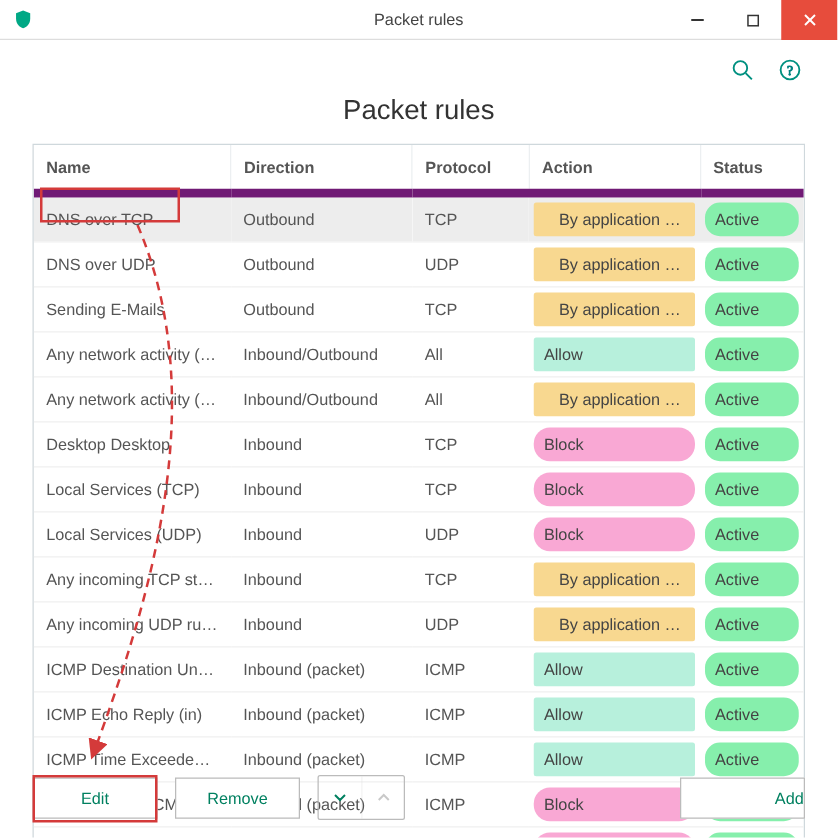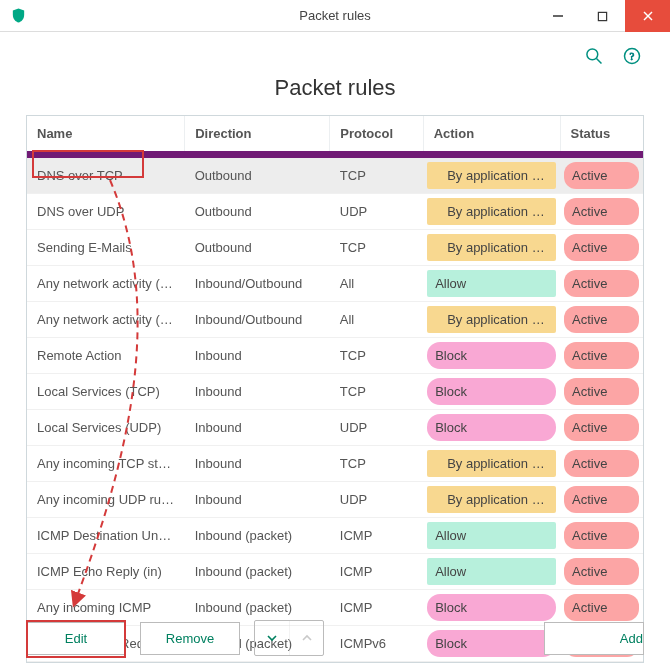--- a/index.html
+++ b/index.html
@@ -109,21 +109,21 @@
     padding: 6px 8px;
     border-radius: 2px;
     color: #444;
     white-space: nowrap;
     overflow: hidden;
     text-overflow: ellipsis;
   }
   .pill.byapp { background: #f8d890; padding-left: 20px; }
   .pill.allow { background: #b7f0dc; }
   .pill.block { background: #f9a8d4; border-radius: 13px; }
-  .pill.active { background: #fca5a5; border-radius: 12px; }
+  .pill.active { background: #86efac; border-radius: 12px; }
   .footer {
     position: absolute;
     bottom: 14px;
     left: 26px;
     right: 26px;
     display: flex;
     align-items: center;
     gap: 14px;
   }
   .btn {
@@ -283,21 +283,21 @@
           <td class="col-dir">Inbound/Outbound</td>
           <td class="col-prot">All</td>
           <td class="col-act action-cell">
             <span class="pill byapp">By application ru...</span>
           </td>
           <td class="col-stat status-cell">
             <span class="pill active">Active</span>
           </td>
         </tr>
         <tr>
-          <td class="col-name">Remote Action</td>
+          <td class="col-name">Desktop Desktop</td>
           <td class="col-dir">Inbound</td>
           <td class="col-prot">TCP</td>
           <td class="col-act action-cell">
             <span class="pill block">Block</span>
           </td>
           <td class="col-stat status-cell">
             <span class="pill active">Active</span>
           </td>
         </tr>
         <tr>
@@ -350,20 +350,31 @@
           <td class="col-prot">ICMP</td>
           <td class="col-act action-cell">
             <span class="pill allow">Allow</span>
           </td>
           <td class="col-stat status-cell">
             <span class="pill active">Active</span>
           </td>
         </tr>
         <tr>
           <td class="col-name">ICMP Echo Reply (in)</td>
+          <td class="col-dir">Inbound (packet)</td>
+          <td class="col-prot">ICMP</td>
+          <td class="col-act action-cell">
+            <span class="pill allow">Allow</span>
+          </td>
+          <td class="col-stat status-cell">
+            <span class="pill active">Active</span>
+          </td>
+        </tr>
+        <tr>
+          <td class="col-name">ICMP Time Exceeded (in)</td>
           <td class="col-dir">Inbound (packet)</td>
           <td class="col-prot">ICMP</td>
           <td class="col-act action-cell">
             <span class="pill allow">Allow</span>
           </td>
           <td class="col-stat status-cell">
             <span class="pill active">Active</span>
           </td>
         </tr>
         <tr>

